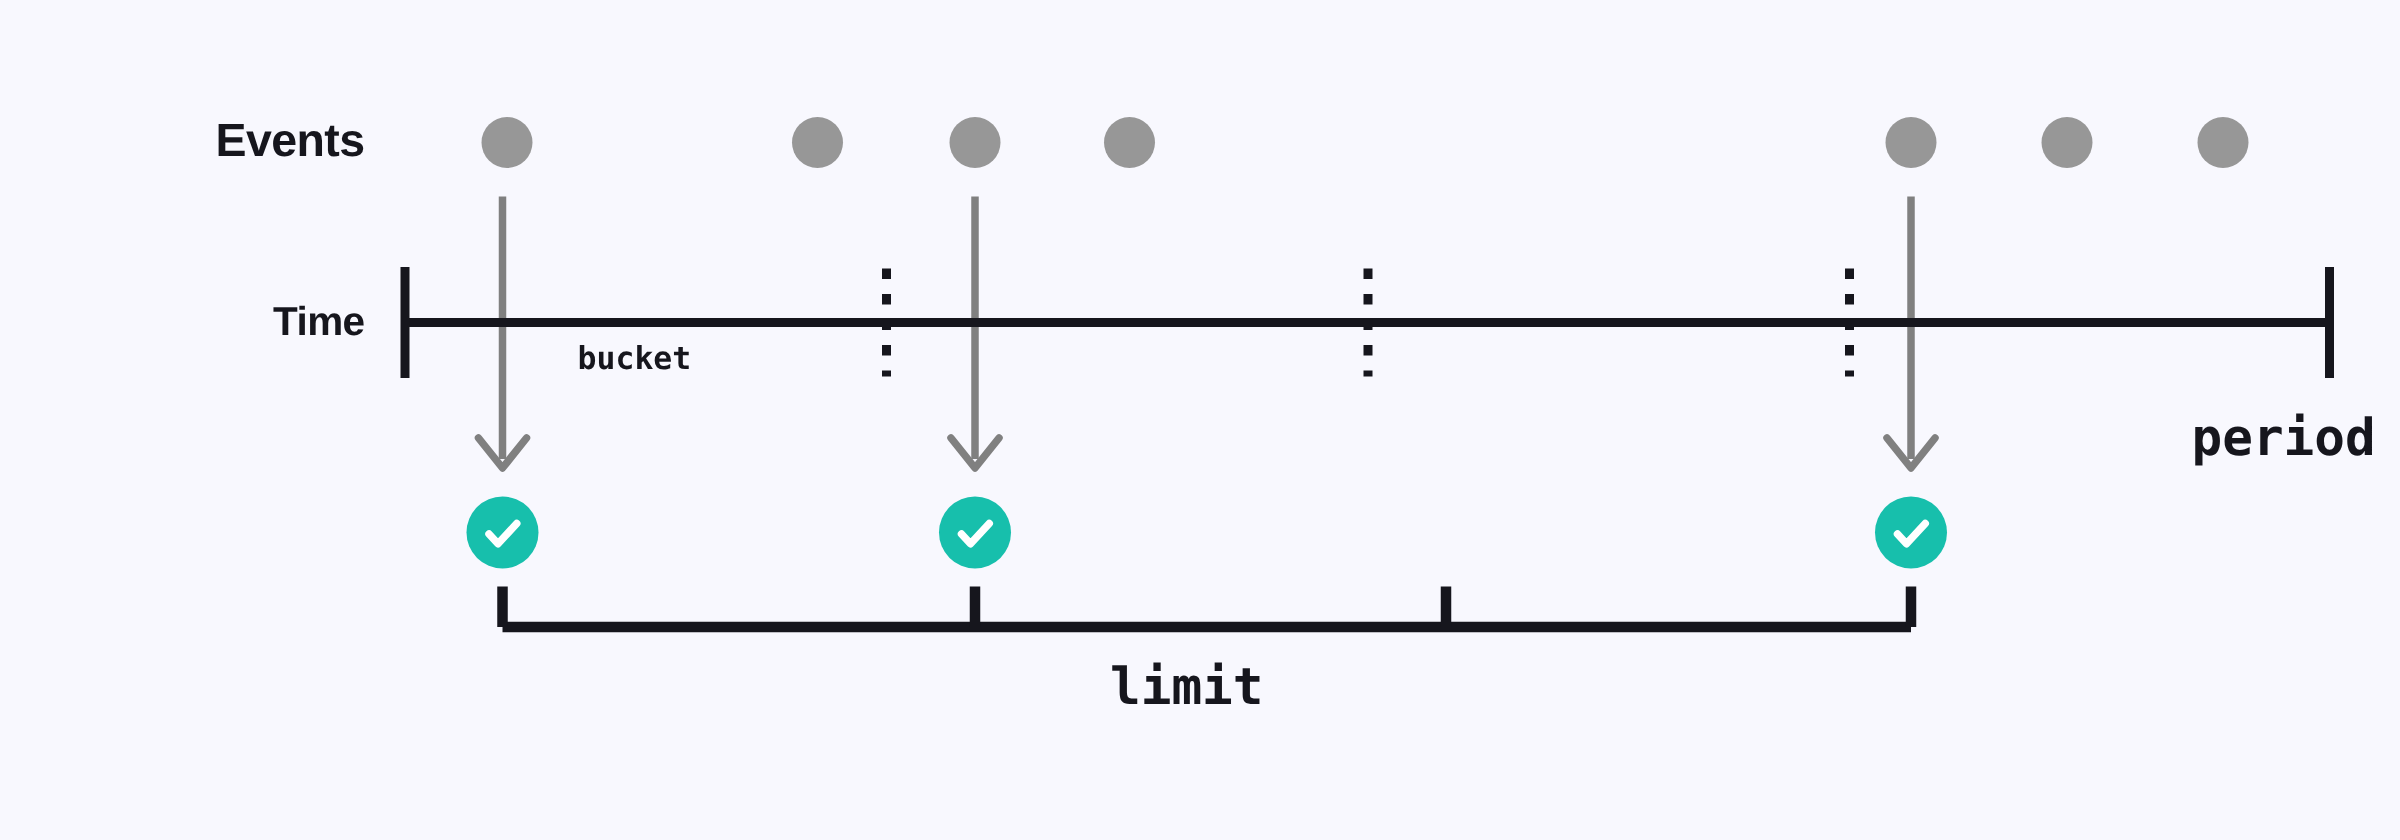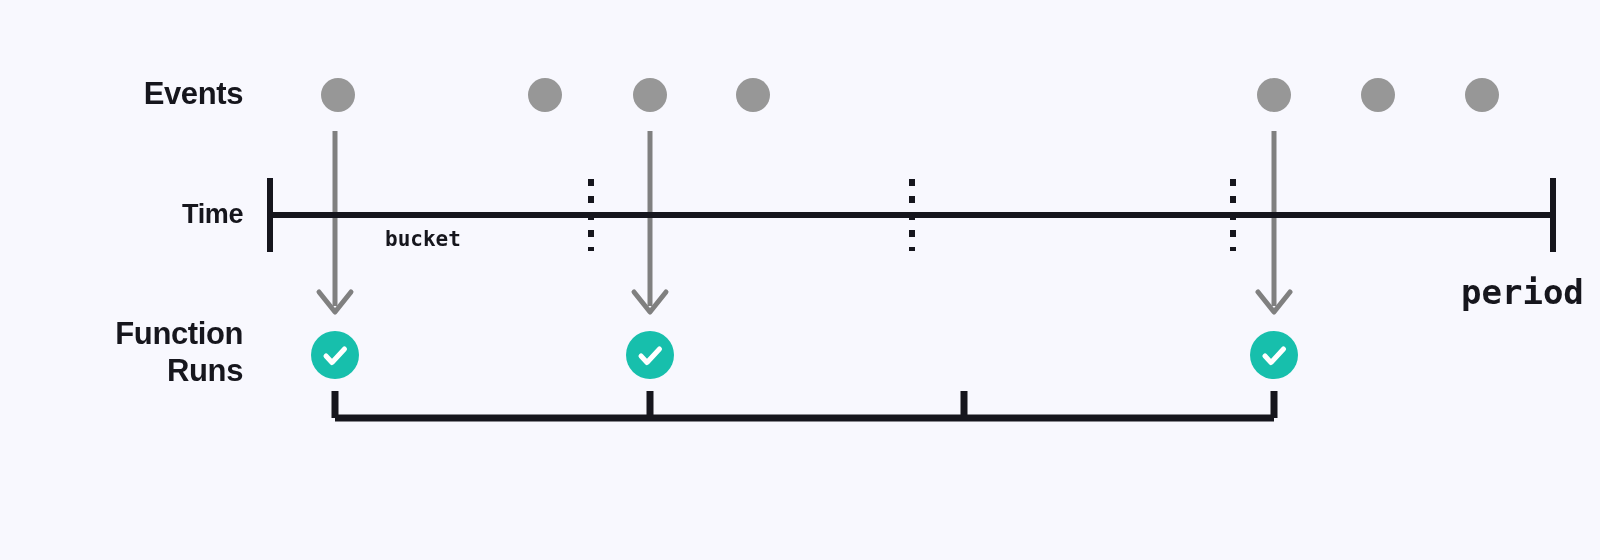--- a/index.html
+++ b/index.html
@@ -82,27 +82,26 @@
 </style>
 </head>
 <body>
 
 <div id="diagram-root">
 
   <div class="row-label" id="label-events">Events</div>
 
   <div class="row-label" id="label-time">Time</div>
 
-  <div class="row-label" id="label-function-runs">Function
-Runs</div>
 
   <div class="mono-label" id="label-bucket">bucket</div>
 
   <div class="mono-label" id="label-period">period</div>
 
+  <div class="mono-label" id="label-limit">limit</div>
 
   <svg class="svg-layer" viewBox="0 0 1600 560" xmlns="http://www.w3.org/2000/svg">
     <defs>
       <g id="checkglyph">
         <path d="M -9 1 L -3 7.5 L 9.5 -6" fill="none" stroke="#ffffff" stroke-width="5" stroke-linecap="round" stroke-linejoin="round"></path>
       </g>
     </defs>
 
     <g id="event-dots">
         <circle cx="290" cy="95" r="17" fill="#979797"></circle>

